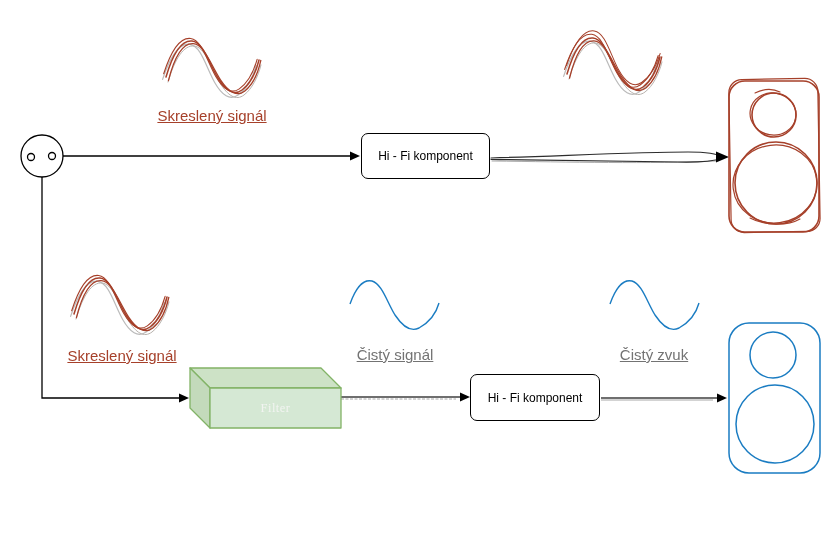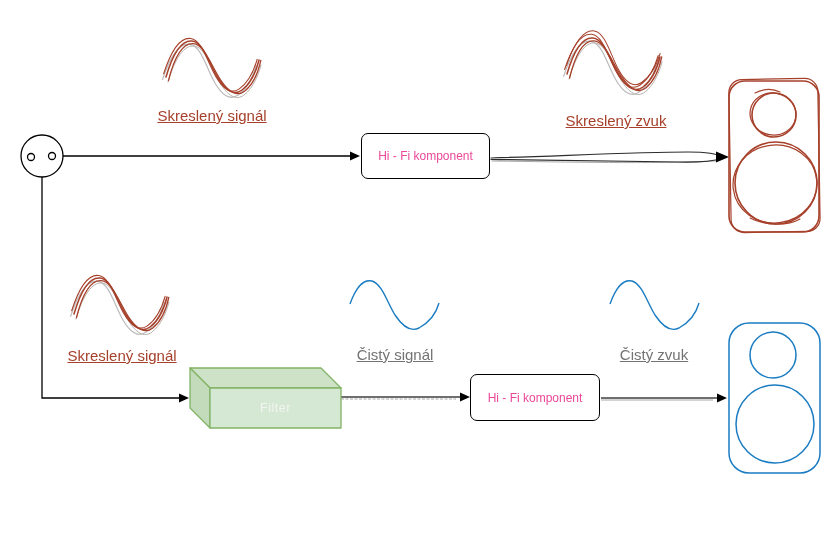--- a/index.html
+++ b/index.html
@@ -24,30 +24,31 @@
   .node-box{
     position:absolute;
     box-sizing:border-box;
     background:#ffffff;
     border:1px solid #000000;
     border-radius:7px;
     display:flex;
     align-items:center;
     justify-content:center;
     font-size:12px;
-    color:#ec4899;
+    color:#000000;
     white-space:nowrap;
   }
   .filter-label{
     position:absolute;
     left:210px;top:388px;width:131px;height:40px;
     display:flex;align-items:center;justify-content:center;
     font-size:12.5px;
     color:#f2f4f1;
     letter-spacing:0.5px;
+    font-family:Liberation Serif, serif;
   }
 </style>
 </head>
 <body>
 
 <div id="canvas">
 
   <svg id="diagram-svg" width="840" height="560" viewBox="0 0 840 560">
     <defs>
       <path id="waveR" d="M1,46 C8,22 17,9 27,10 C38,11 44,32 53,47 C61,60 69,65 77,59 C85,53 91,41 94,29"></path>
@@ -150,21 +151,20 @@
   </div>
 
   <div class="node-box" style="left:470px;top:374px;width:130px;height:47px">
     <span>Hi - Fi komponent</span>
   </div>
 
   <div class="filter-label">Filter</div>
 
   <div class="label red" style="left:132px;top:107px;width:160px">Skreslený signál</div>
 
-  <div class="label red" style="left:536px;top:112px;width:160px">Skreslený zvuk</div>
 
   <div class="label red" style="left:42px;top:347px;width:160px">Skreslený signál</div>
 
   <div class="label blue" style="left:315px;top:346px;width:160px">Čistý signál</div>
 
   <div class="label blue" style="left:574px;top:346px;width:160px">Čistý zvuk</div>
 
 </div>
 
 </body></html>

